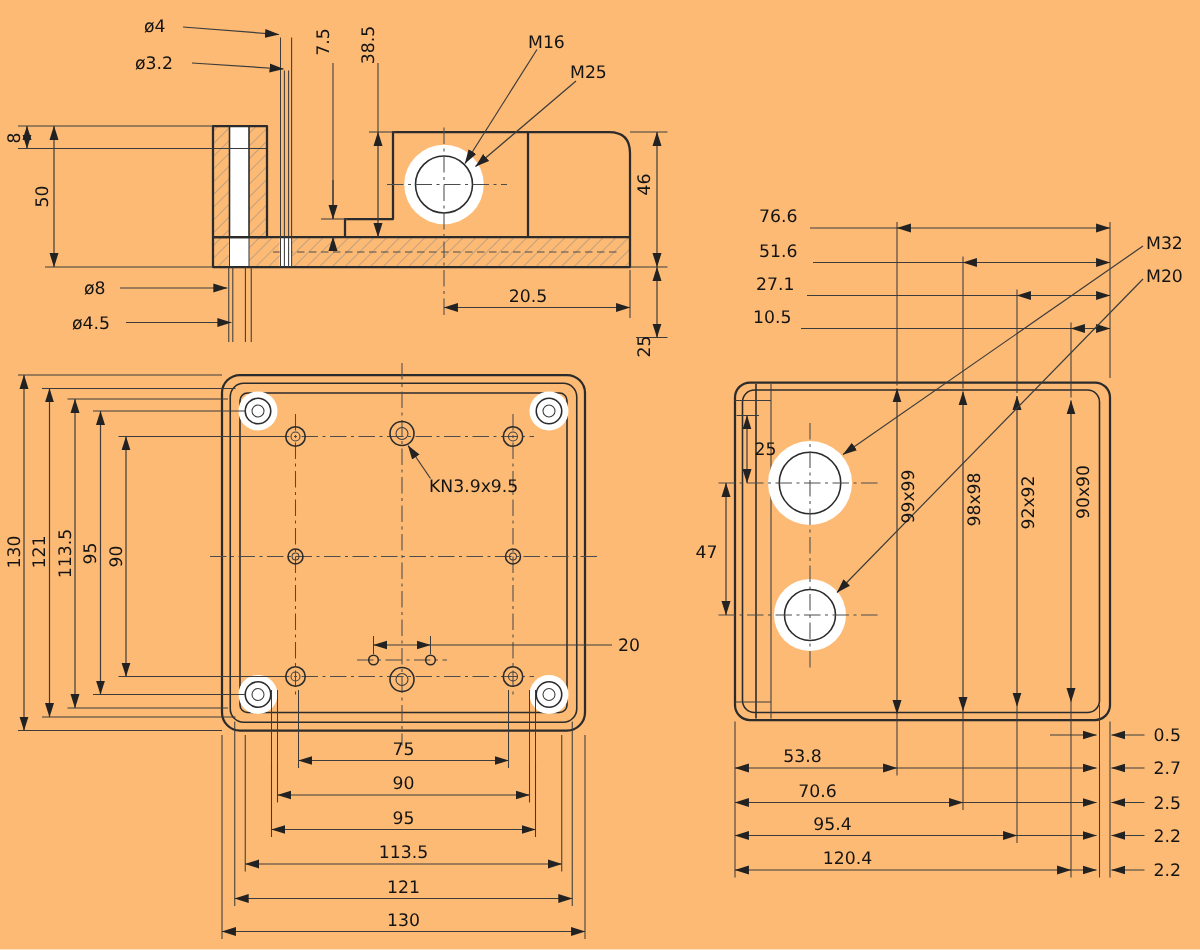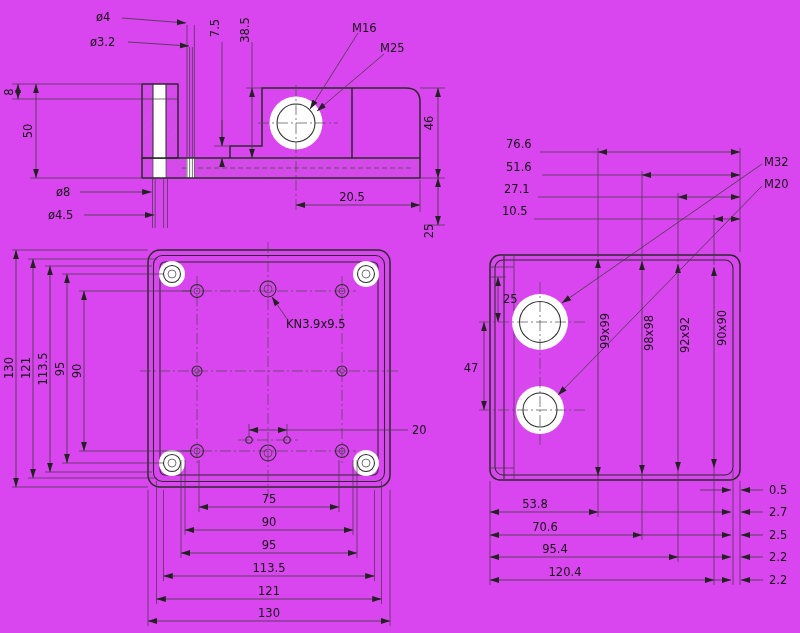--- a/index.html
+++ b/index.html
@@ -1,16 +1,16 @@
 <!DOCTYPE html>
 <html><head>
 <meta charset="utf-8">
 <style>
   html,body{margin:0;padding:0;background:#fff}
-  .sheet{width:800px;height:633px;background:#d946ef;position:relative;overflow:hidden;
+  .sheet{width:800px;height:633px;background:#fdba74;position:relative;overflow:hidden;
          font-family:"DejaVu Sans", sans-serif}
   svg{display:block}
   .thick{stroke:#2b2b2b;stroke-width:1.5;fill:none;stroke-linejoin:round}
   .med{stroke:#2b2b2b;stroke-width:1.05;fill:none}
   .thin{stroke:#3c3c3c;stroke-width:0.7;fill:none}
   .diml{stroke:#3c3c3c;stroke-width:0.8;fill:none}
   .cl{stroke:#4c4c4c;stroke-width:0.7;fill:none;stroke-dasharray:11 3 2 3}
   .hd{stroke:#4c4c4c;stroke-width:0.8;fill:none;stroke-dasharray:5 3}
   .wf{fill:#ffffff;stroke:none}
   text.dim{font-size:11.5px;fill:#141414;font-family:"DejaVu Sans",sans-serif}

